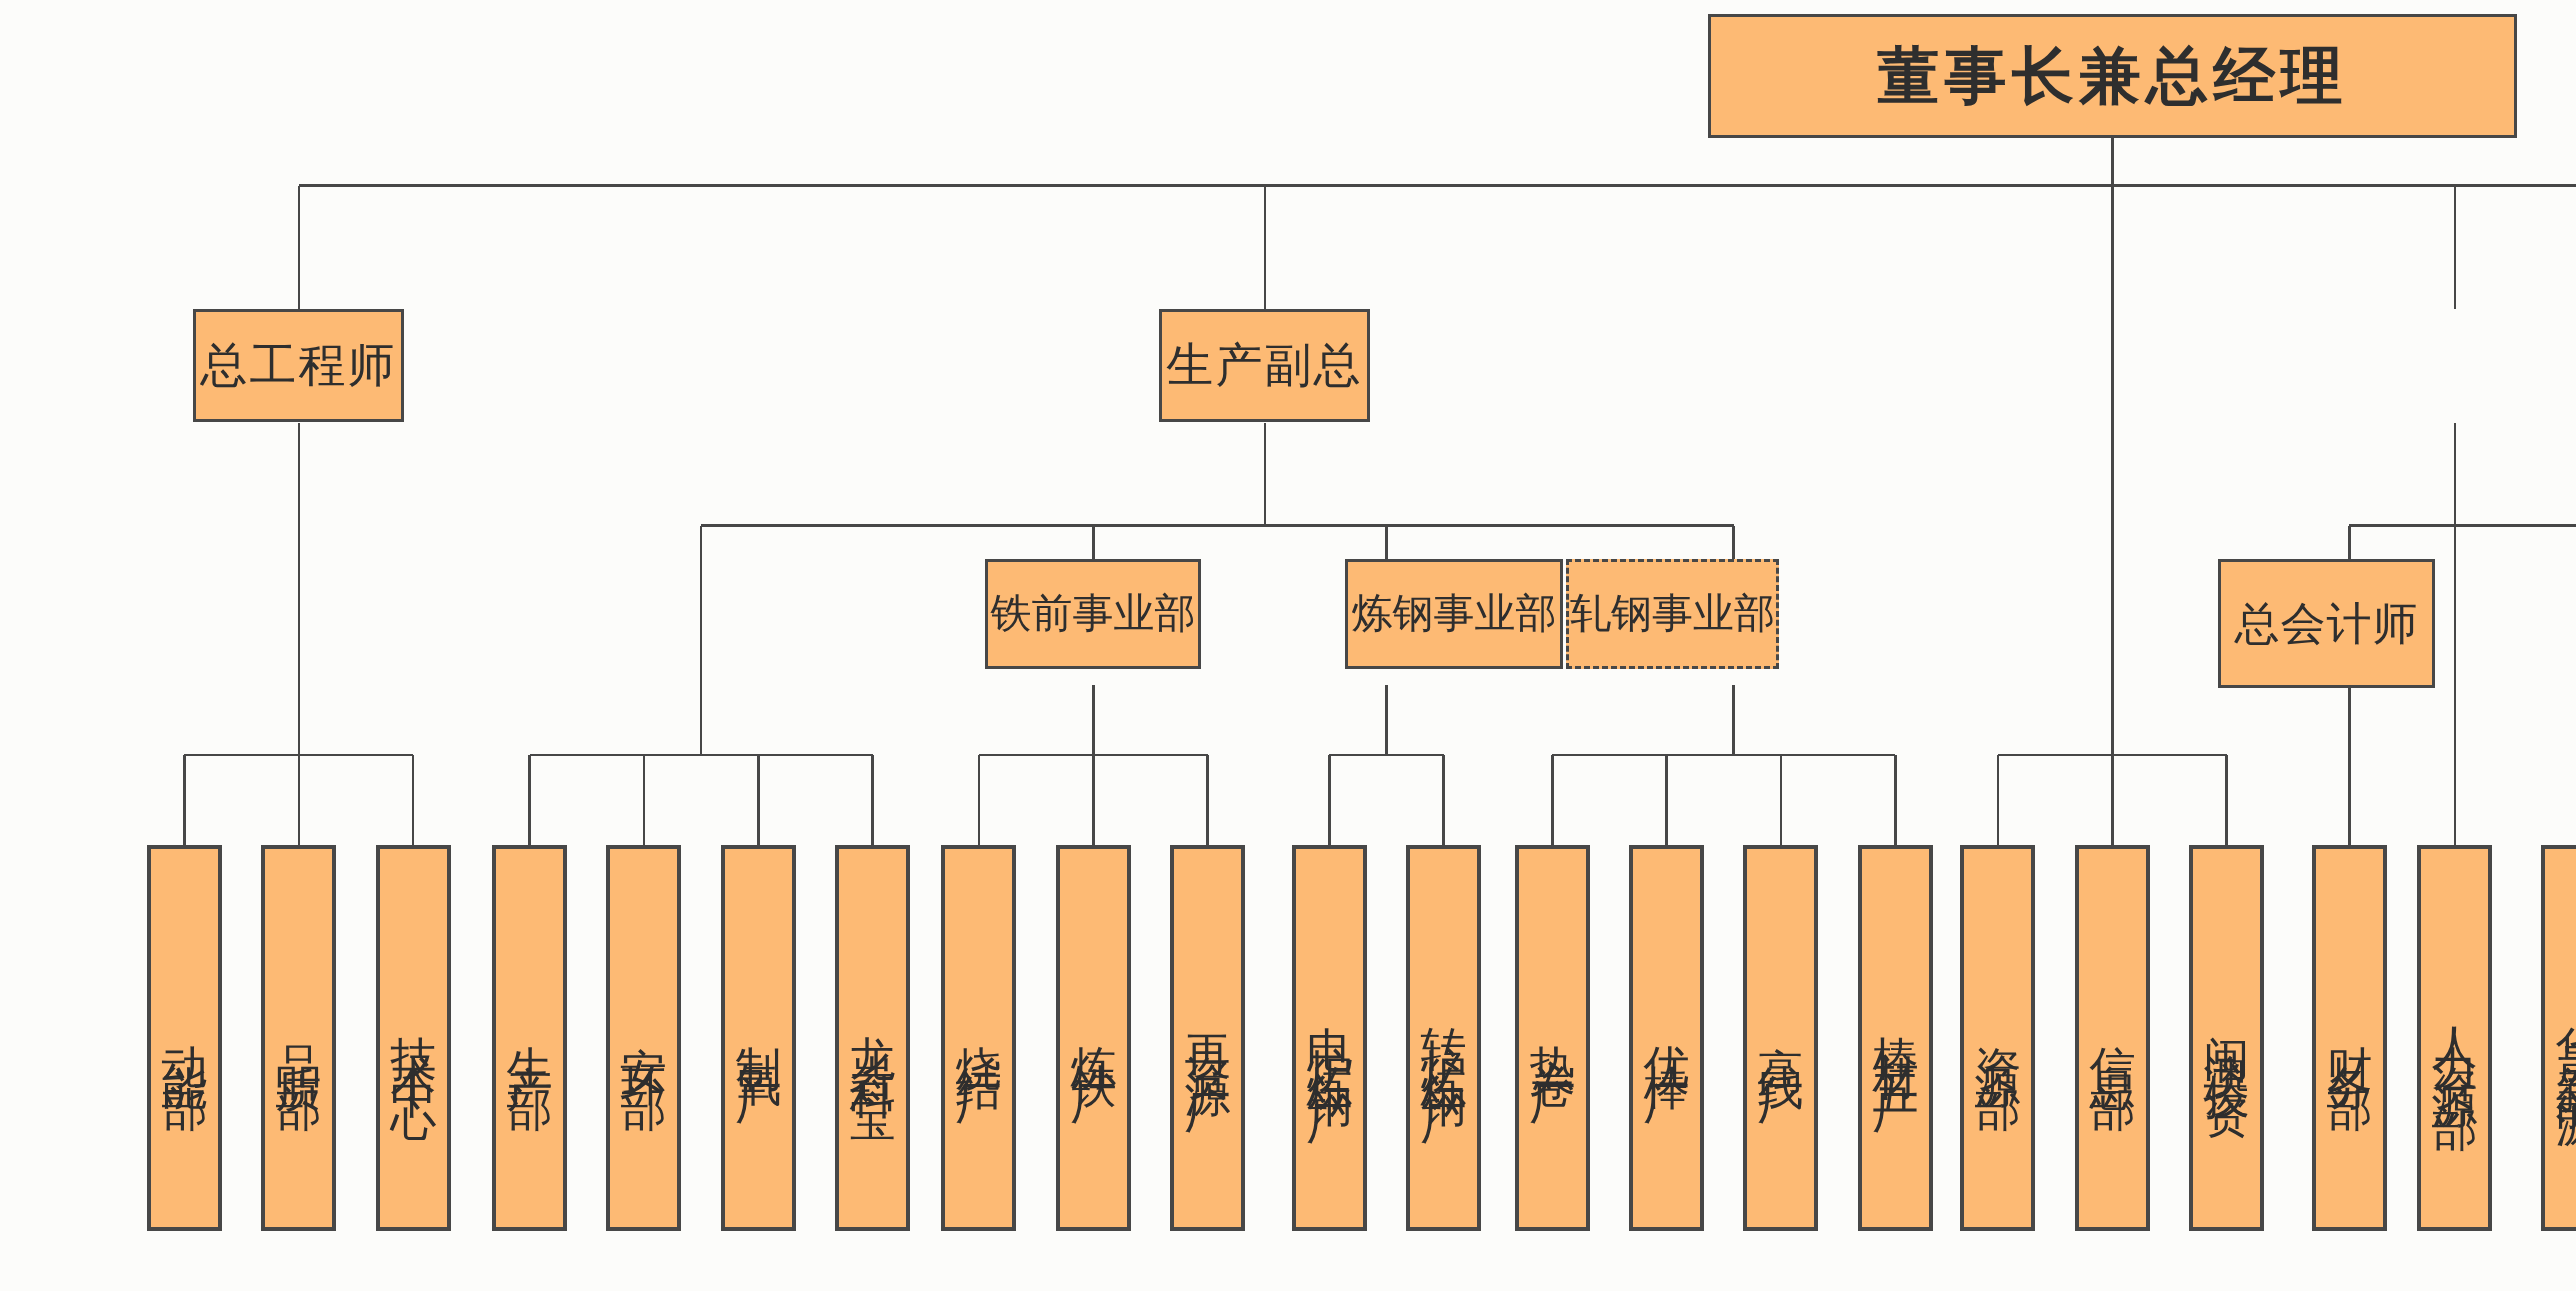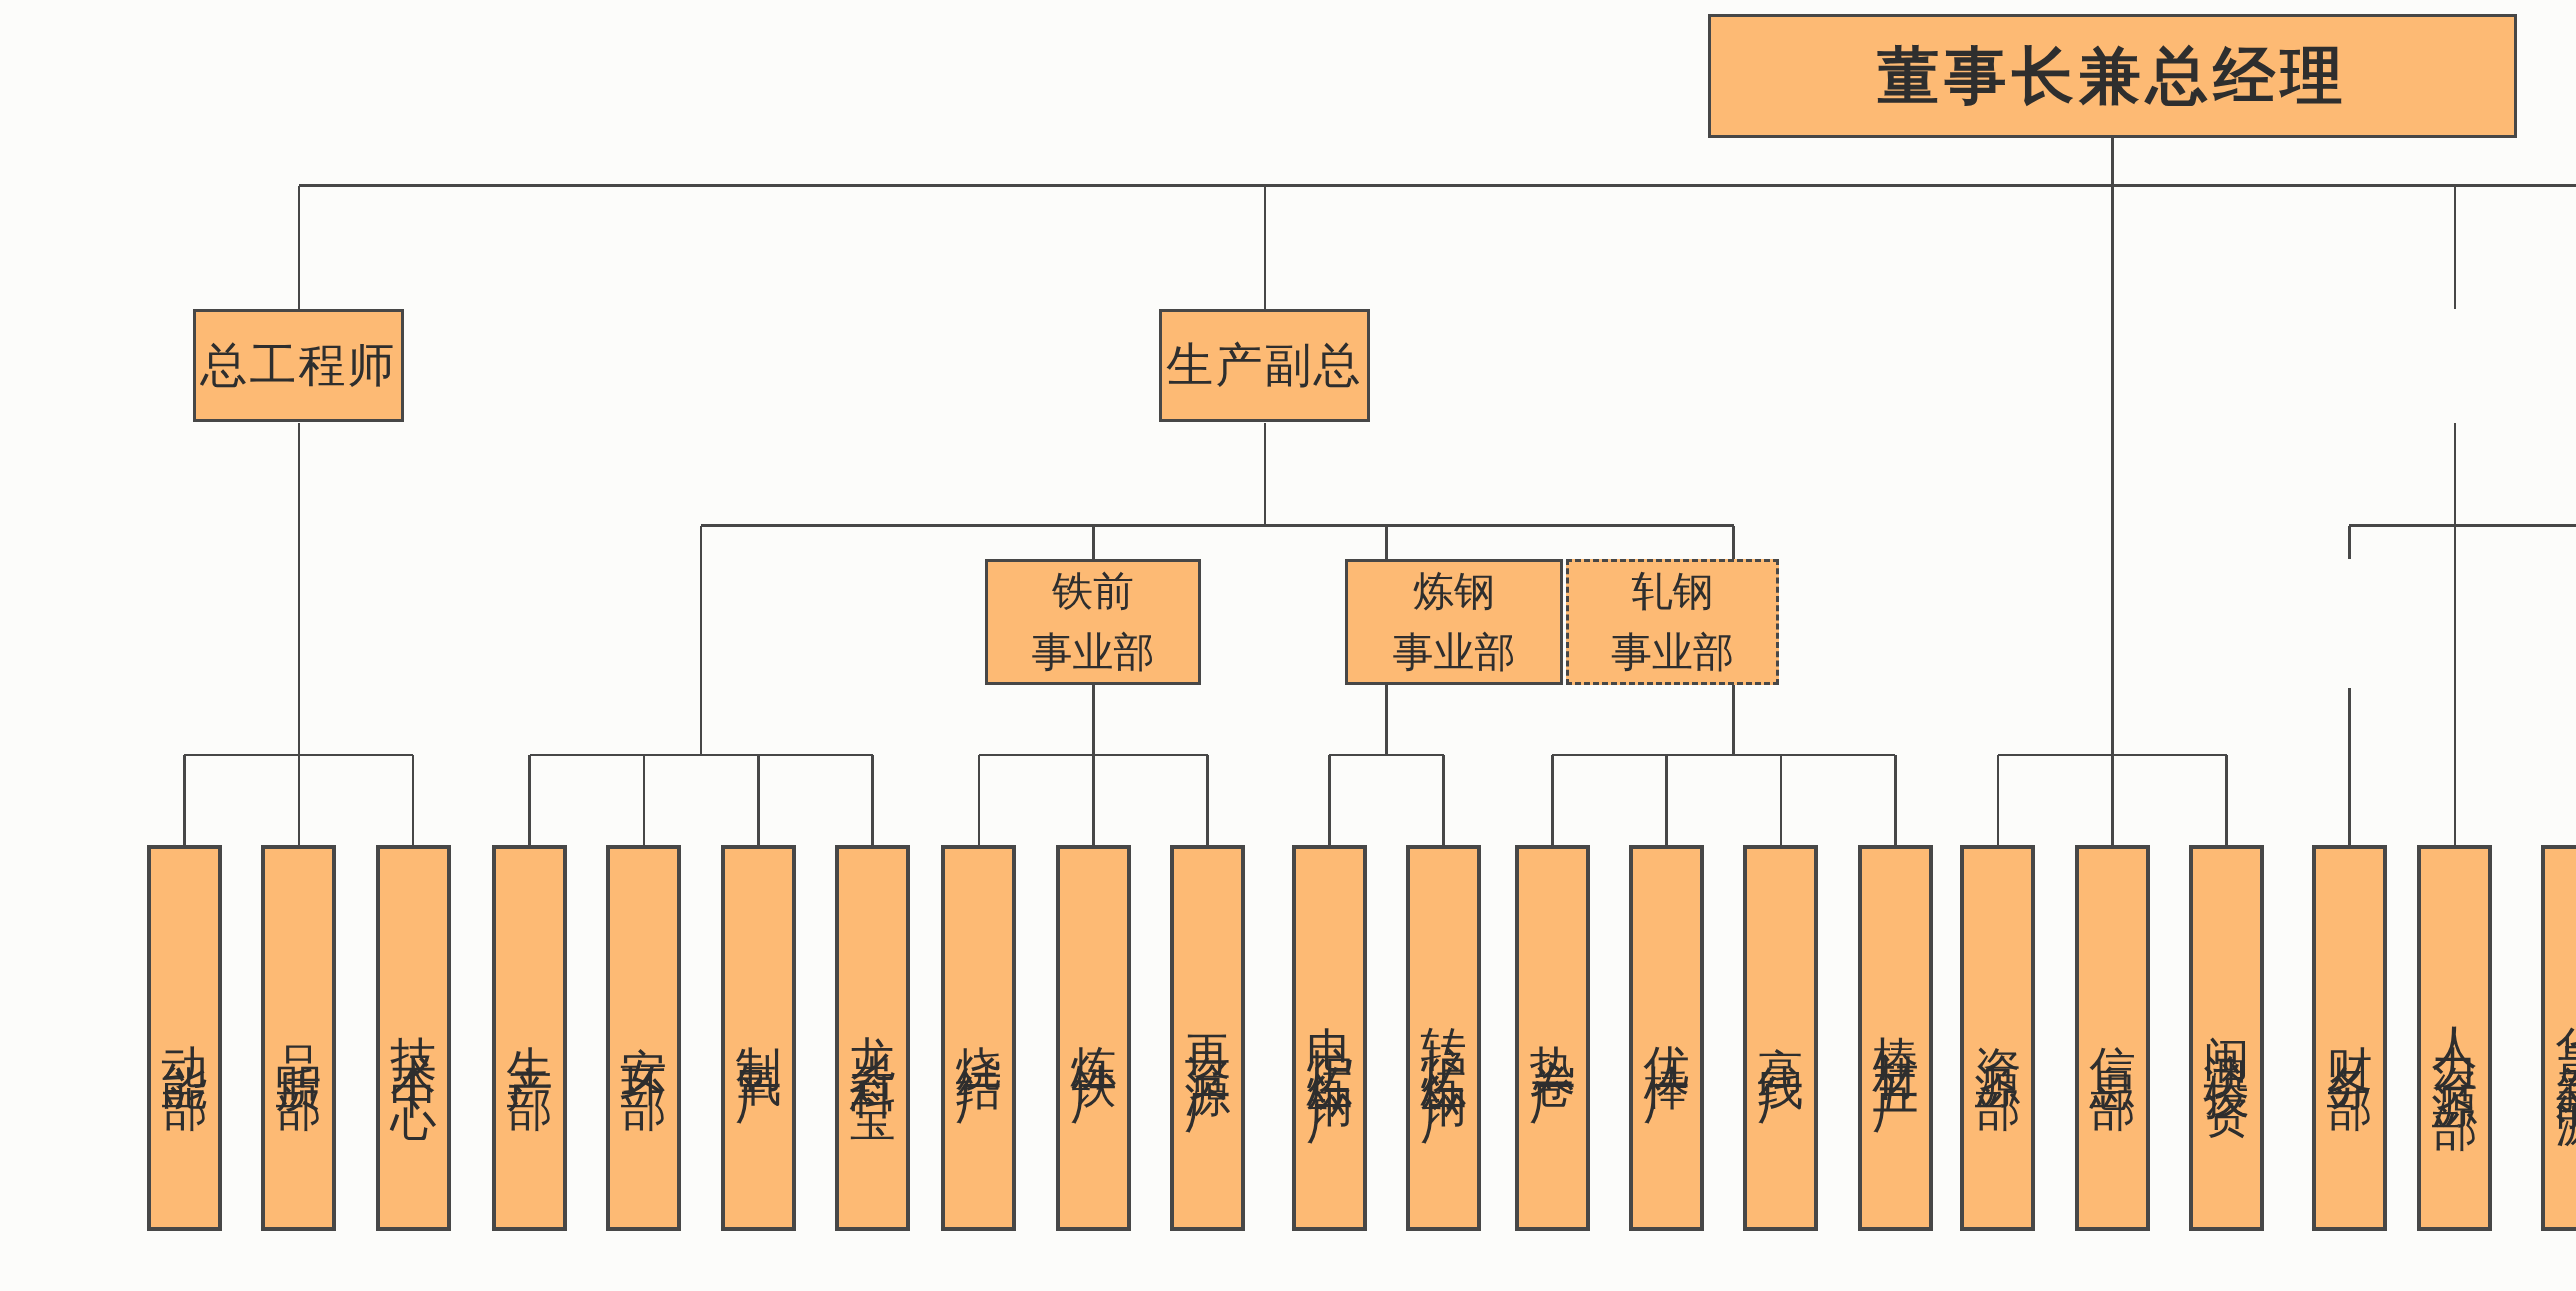--- a/index.html
+++ b/index.html
@@ -24,23 +24,23 @@
   .root-box{
     top:14.4px;height:124px;
     font-size:62px;font-weight:bold;letter-spacing:5.2px;
     border-width:3.6px;
   }
   .l2{
     top:309px;height:113px;width:211px;
     font-size:47px;letter-spacing:2.1px;
   }
   .l3{
-    top:559px;height:126px;
+    top:559px;height:110px;
     font-size:41px;
-    flex-direction:column;
+    flex-direction:row;
   }
   .l3 .ln{line-height:1.5;}
   .l3.dashed{border:3.6px dashed #474747;}
   .ca{
     top:559px;height:129px;
     font-size:45px;letter-spacing:1px;
   }
   .leaf{
     top:845px;height:386px;width:75px;
     border-width:4.1px;
@@ -146,20 +146,21 @@
   </div>
   <div class="box l3" style="left:1345px;width:218px">
     <div class="ln">炼钢</div>
     <div class="ln">事业部</div>
   </div>
   <div class="box l3 dashed" style="left:1566px;width:213px">
     <div class="ln">轧钢</div>
     <div class="ln">事业部</div>
   </div>
 
+  <div class="box ca" style="left:2218px;width:217px">总会计师</div>
 
   <div class="box leaf" style="left:147px">动能部</div>
   <div class="box leaf" style="left:261px">品质部</div>
   <div class="box leaf" style="left:376px">技术中心</div>
   <div class="box leaf" style="left:492px">生产部</div>
   <div class="box leaf" style="left:606px">安环部</div>
   <div class="box leaf" style="left:721px">制氧厂</div>
   <div class="box leaf" style="left:835px">龙岩科宝</div>
   <div class="box leaf" style="left:941px">烧结厂</div>
   <div class="box leaf" style="left:1056px">炼铁厂</div>

